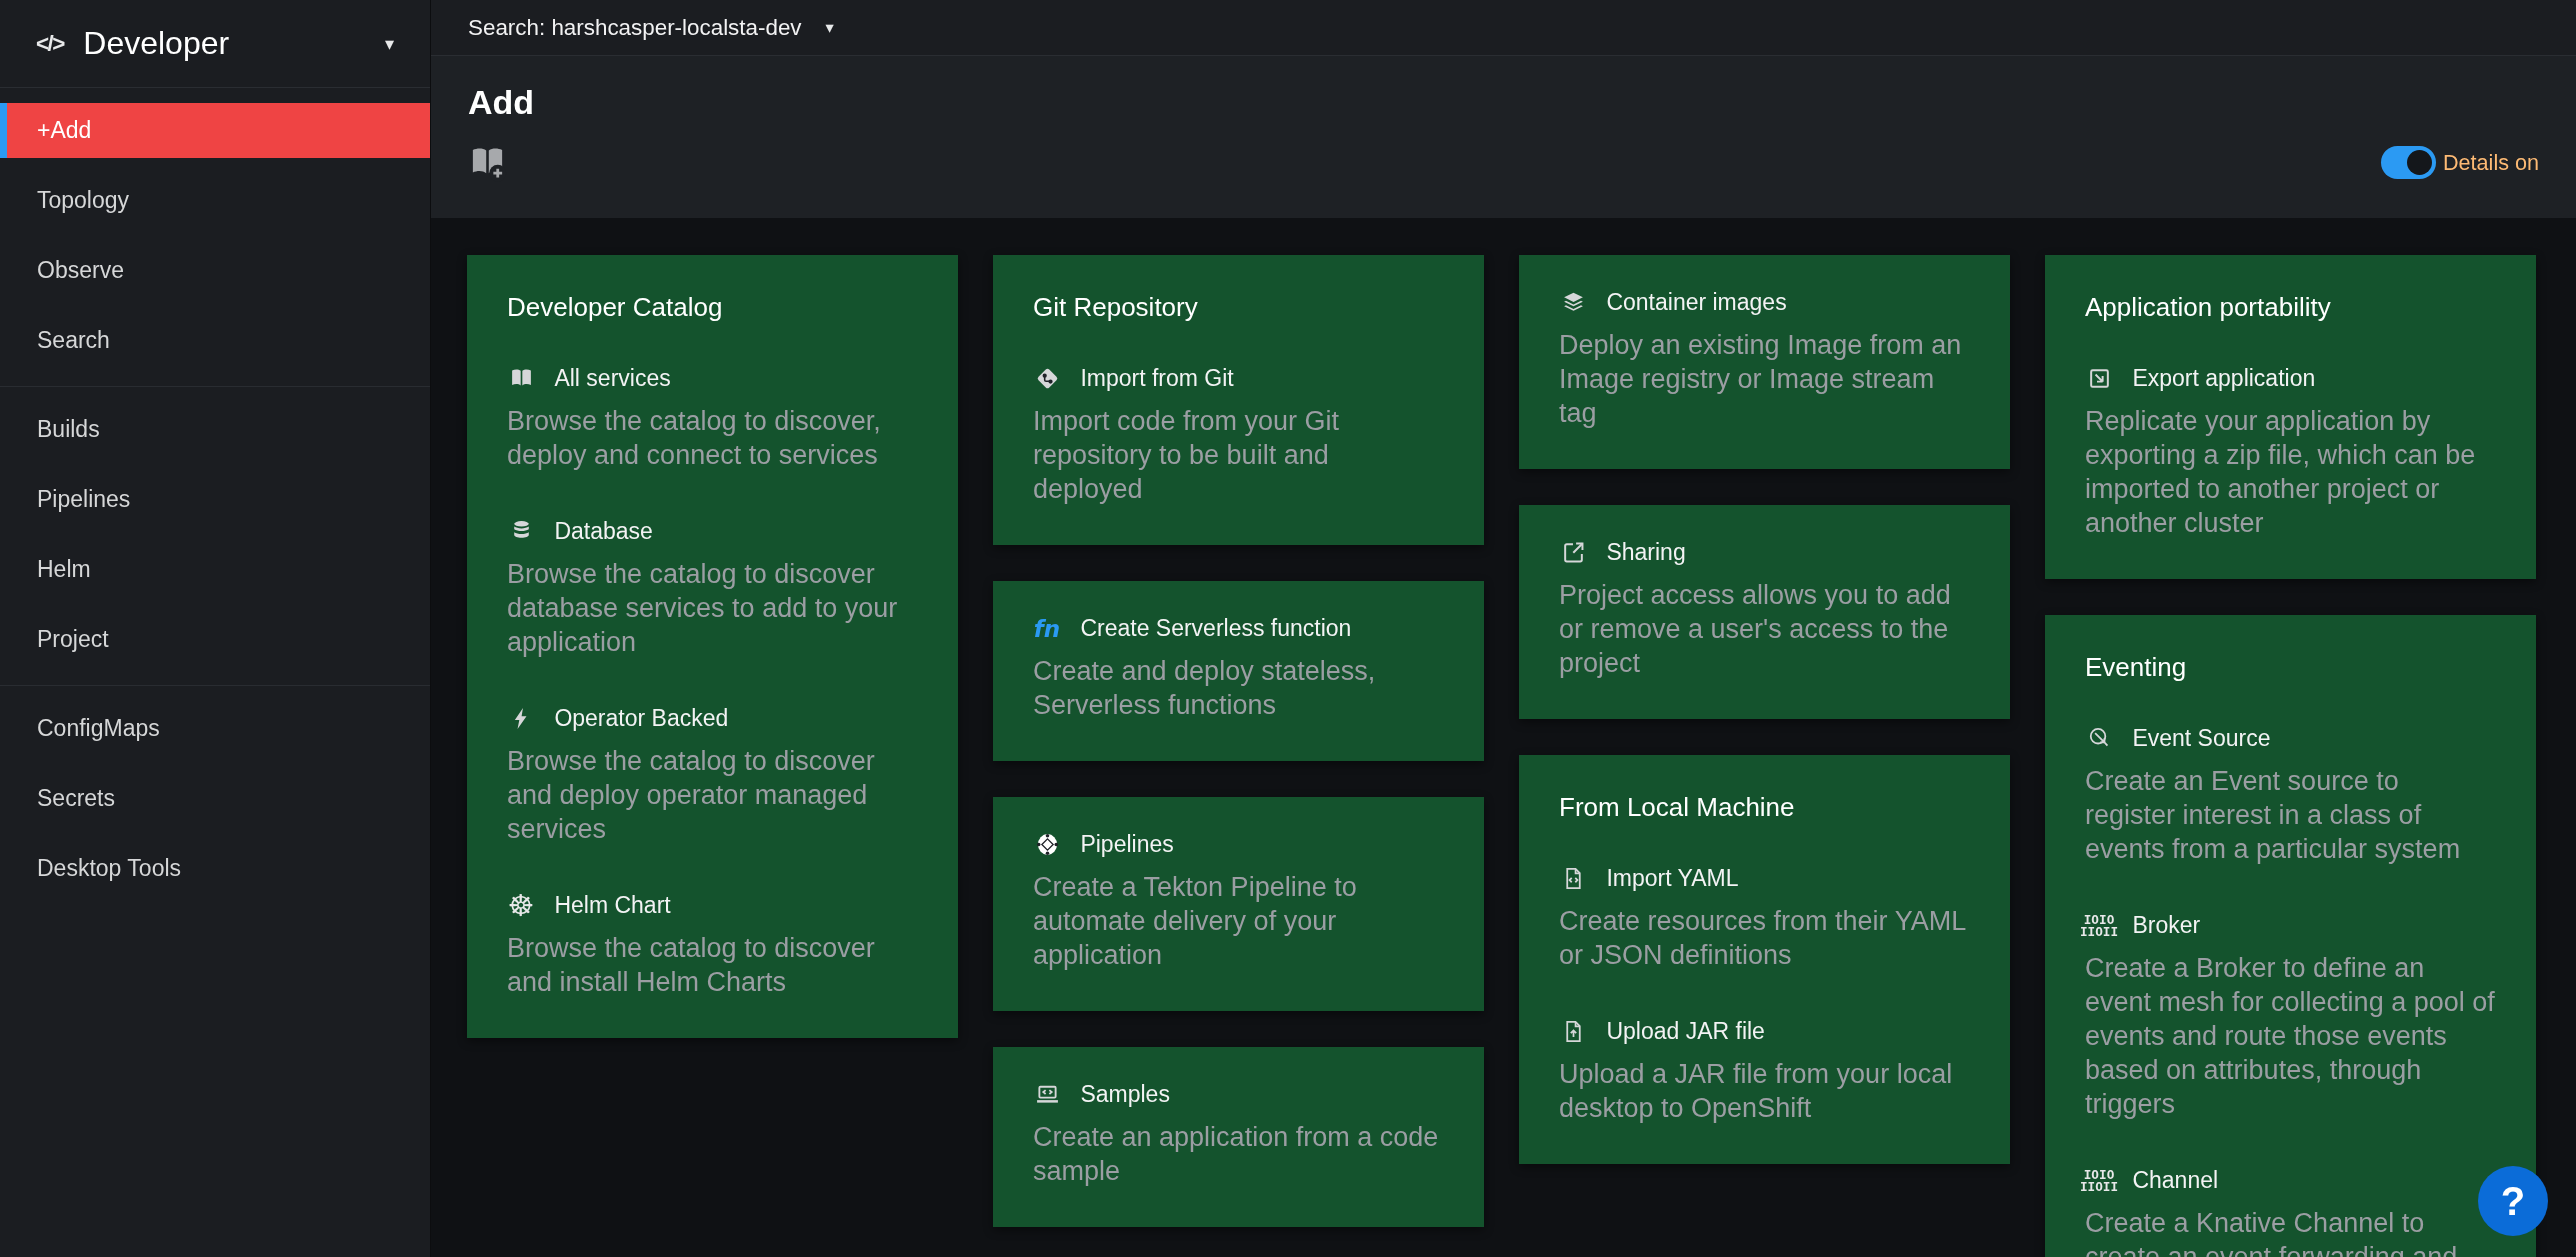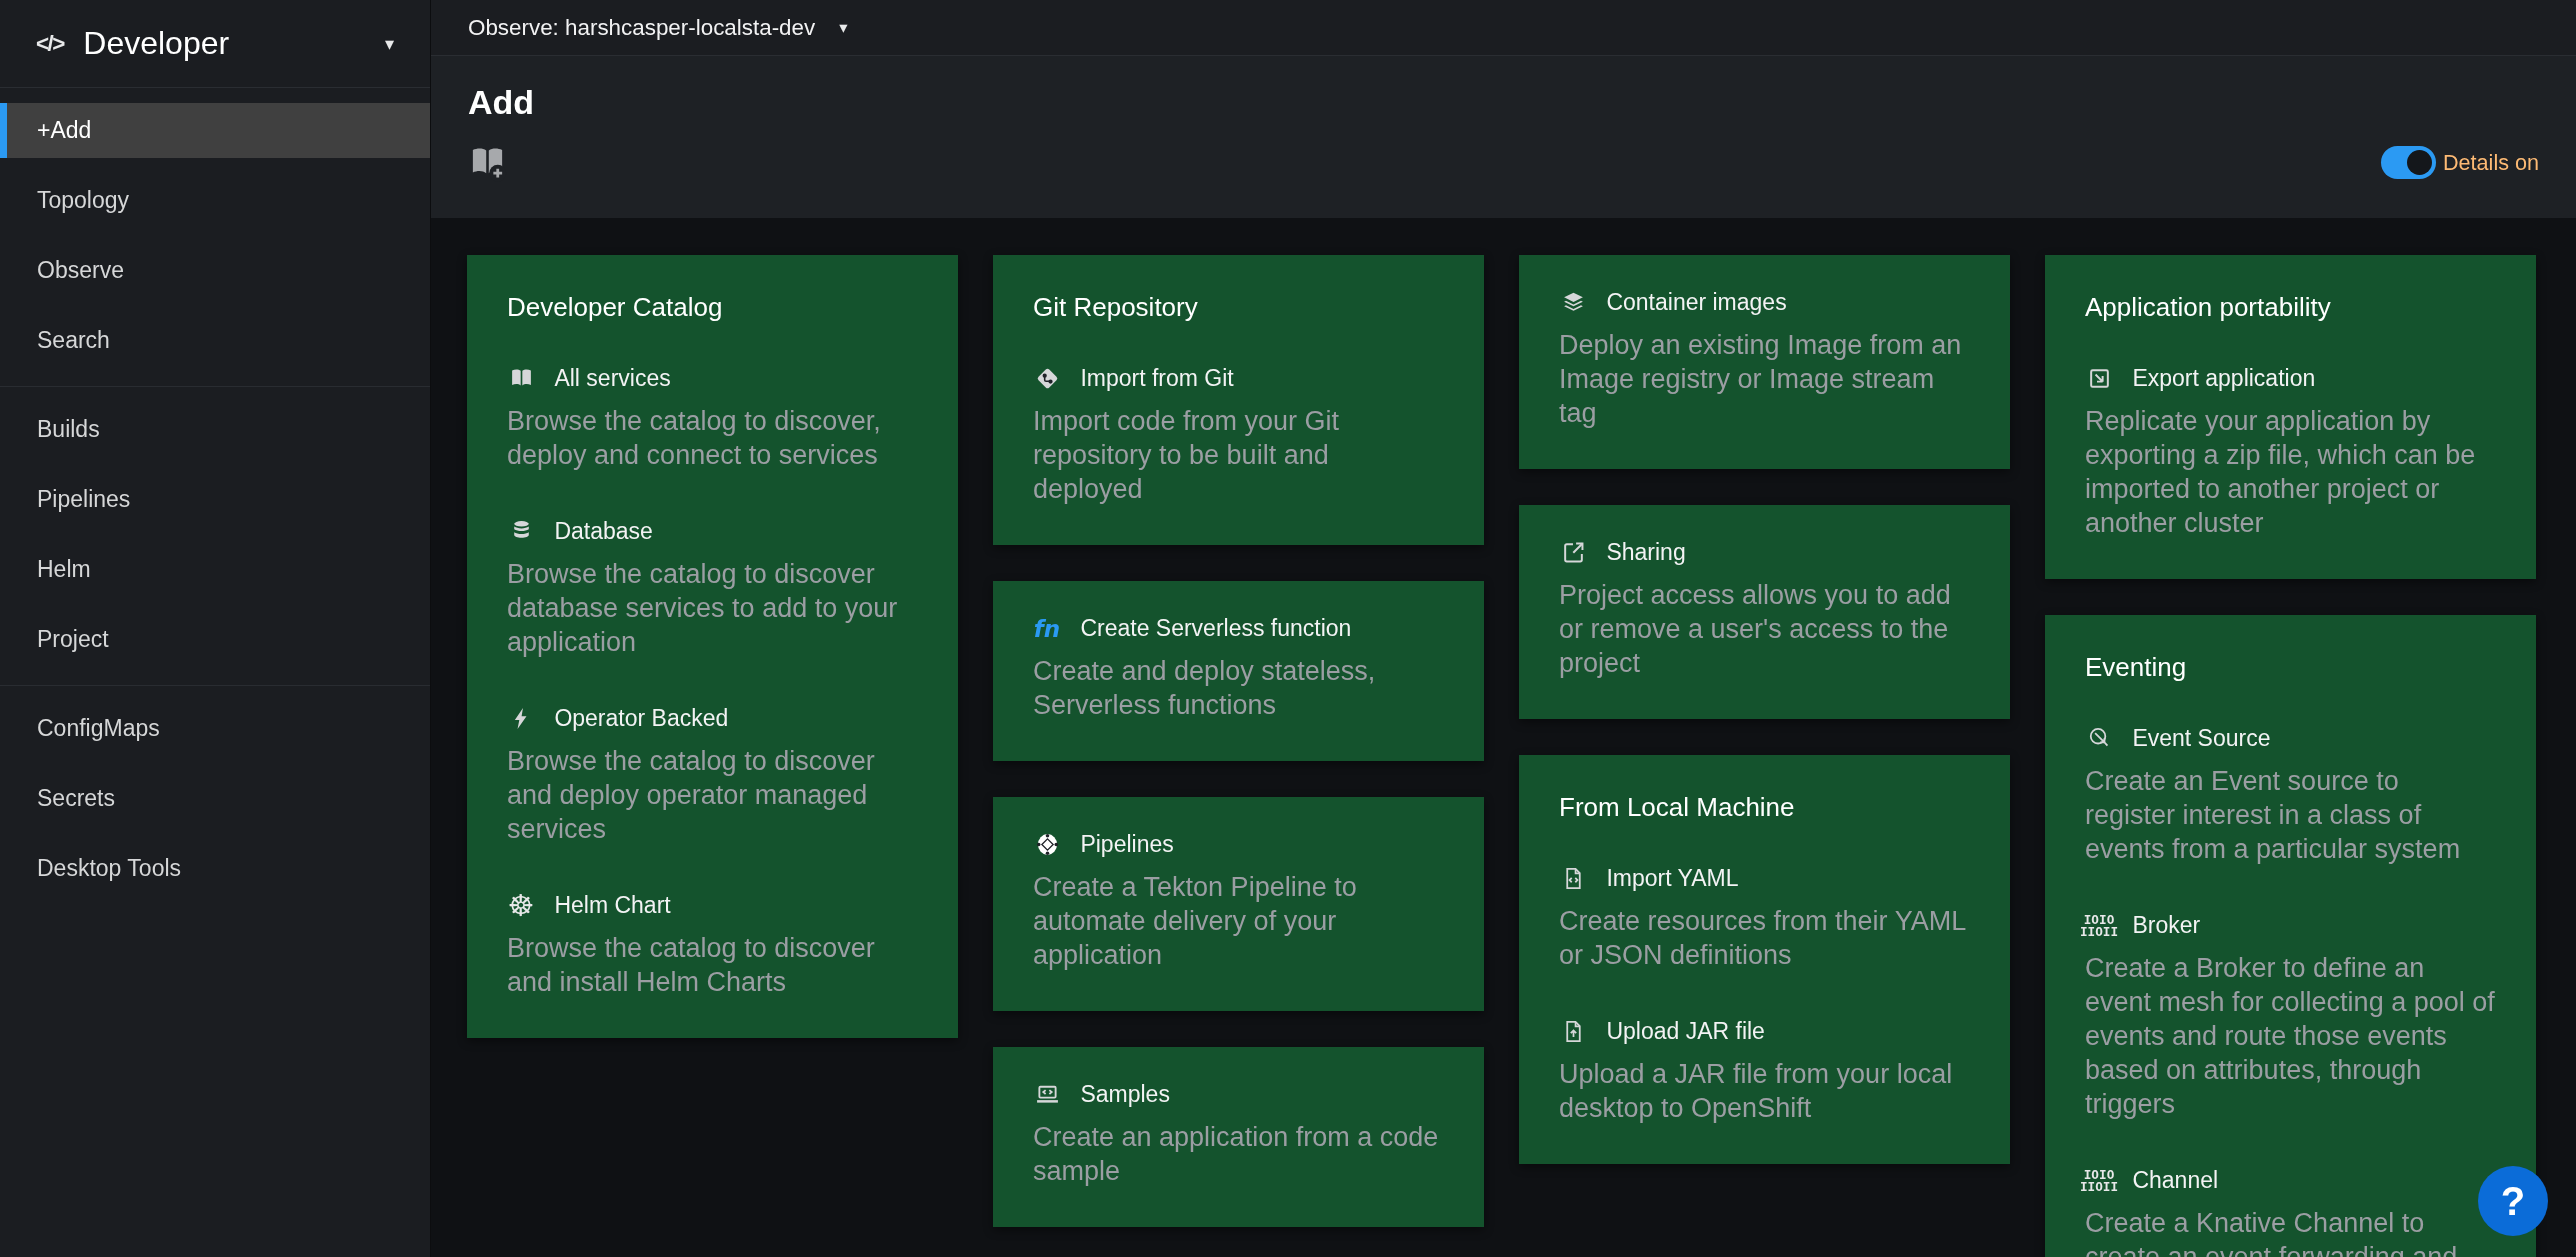--- a/index.html
+++ b/index.html
@@ -15,21 +15,21 @@
   .sidebar { width:431px; flex:none; background:#1b1d21; border-right:0.7px solid #0c0d0f; display:flex; flex-direction:column; }
   .brand { height:88px; flex:none; border-bottom:0.7px solid #2a2d32; display:flex; align-items:center; padding:0 36px; color:#fff; }
   .brand-icon { font-size:22.4px; font-weight:700; color:#e8e9ea; letter-spacing:-1.5px; margin-right:19.4px; }
   .brand-label { font-size:32px; color:#fff; }
   .brand-caret { margin-left:auto; font-size:18px; color:#e8e9ea; }
   .nav { flex:1; display:flex; flex-direction:column; }
   .nav-group { padding:0 0 18px; }
   .nav-group + .nav-group { border-top:0.7px solid #292c31; }
   .nav-item { height:55px; margin-top:15px; display:flex; align-items:center; padding-left:30px;
               border-left:7.5px solid transparent; color:#d6d7d8; font-size:23px; cursor:pointer; }
-  .nav-item.selected { background:#404040; border-left-color:#2b9af3; color:#fff; }
+  .nav-item.selected { background:#ef4444; border-left-color:#2b9af3; color:#fff; }
   
   .main { flex:1; display:flex; flex-direction:column; min-width:0; }
   .project-bar { height:56px; flex:none; background:#1b1d21; border-bottom:0.7px solid #2a2d32;
                  display:flex; align-items:center; padding:0 37px; color:#f2f2f3; font-size:22.4px; cursor:pointer; }
   .project-caret { margin-left:24px; font-size:16.4px; color:#e8e9ea; }
   .page-header { height:162px; flex:none; background:#1e2125; padding:27px 37px 0; }
   .page-title { margin:0; font-size:34px; font-weight:600; color:#fff; }
   .header-row { display:flex; align-items:center; justify-content:space-between; margin-top:21px; }
   .bookplus svg { width:39px; height:39px; display:block; }
   .details { display:flex; align-items:center; }
@@ -81,21 +81,21 @@
       <div class="nav-group">
         <div class="nav-item">ConfigMaps</div>
         <div class="nav-item">Secrets</div>
         <div class="nav-item">Desktop Tools</div>
       </div>
     </nav>
 </aside>
 
 <main class="main">
   <div class="project-bar">
-    <span>Observe: harshcasper-localsta-dev</span>
+    <span>Search: harshcasper-localsta-dev</span>
     <span class="project-caret">▾</span>
   </div>
 
   <div class="page-header">
     <h1 class="page-title">Add</h1>
     <div class="header-row">
       <span class="bookplus">
         <svg viewBox="0 0 24 24">
           <path fill="#a7a9ac" d="M11.2 4.6C9.2 3 5.6 3 3 4.3v13.9c2.6-1.3 6.2-1.3 8.2.4zM12.8 4.6c2-1.6 5.6-1.6 8.2-.3v13.9c-2.6-1.3-6.2-1.3-8.2.4z"></path>
           <circle cx="18.3" cy="18.6" r="5.2" fill="#1e2125"></circle>

